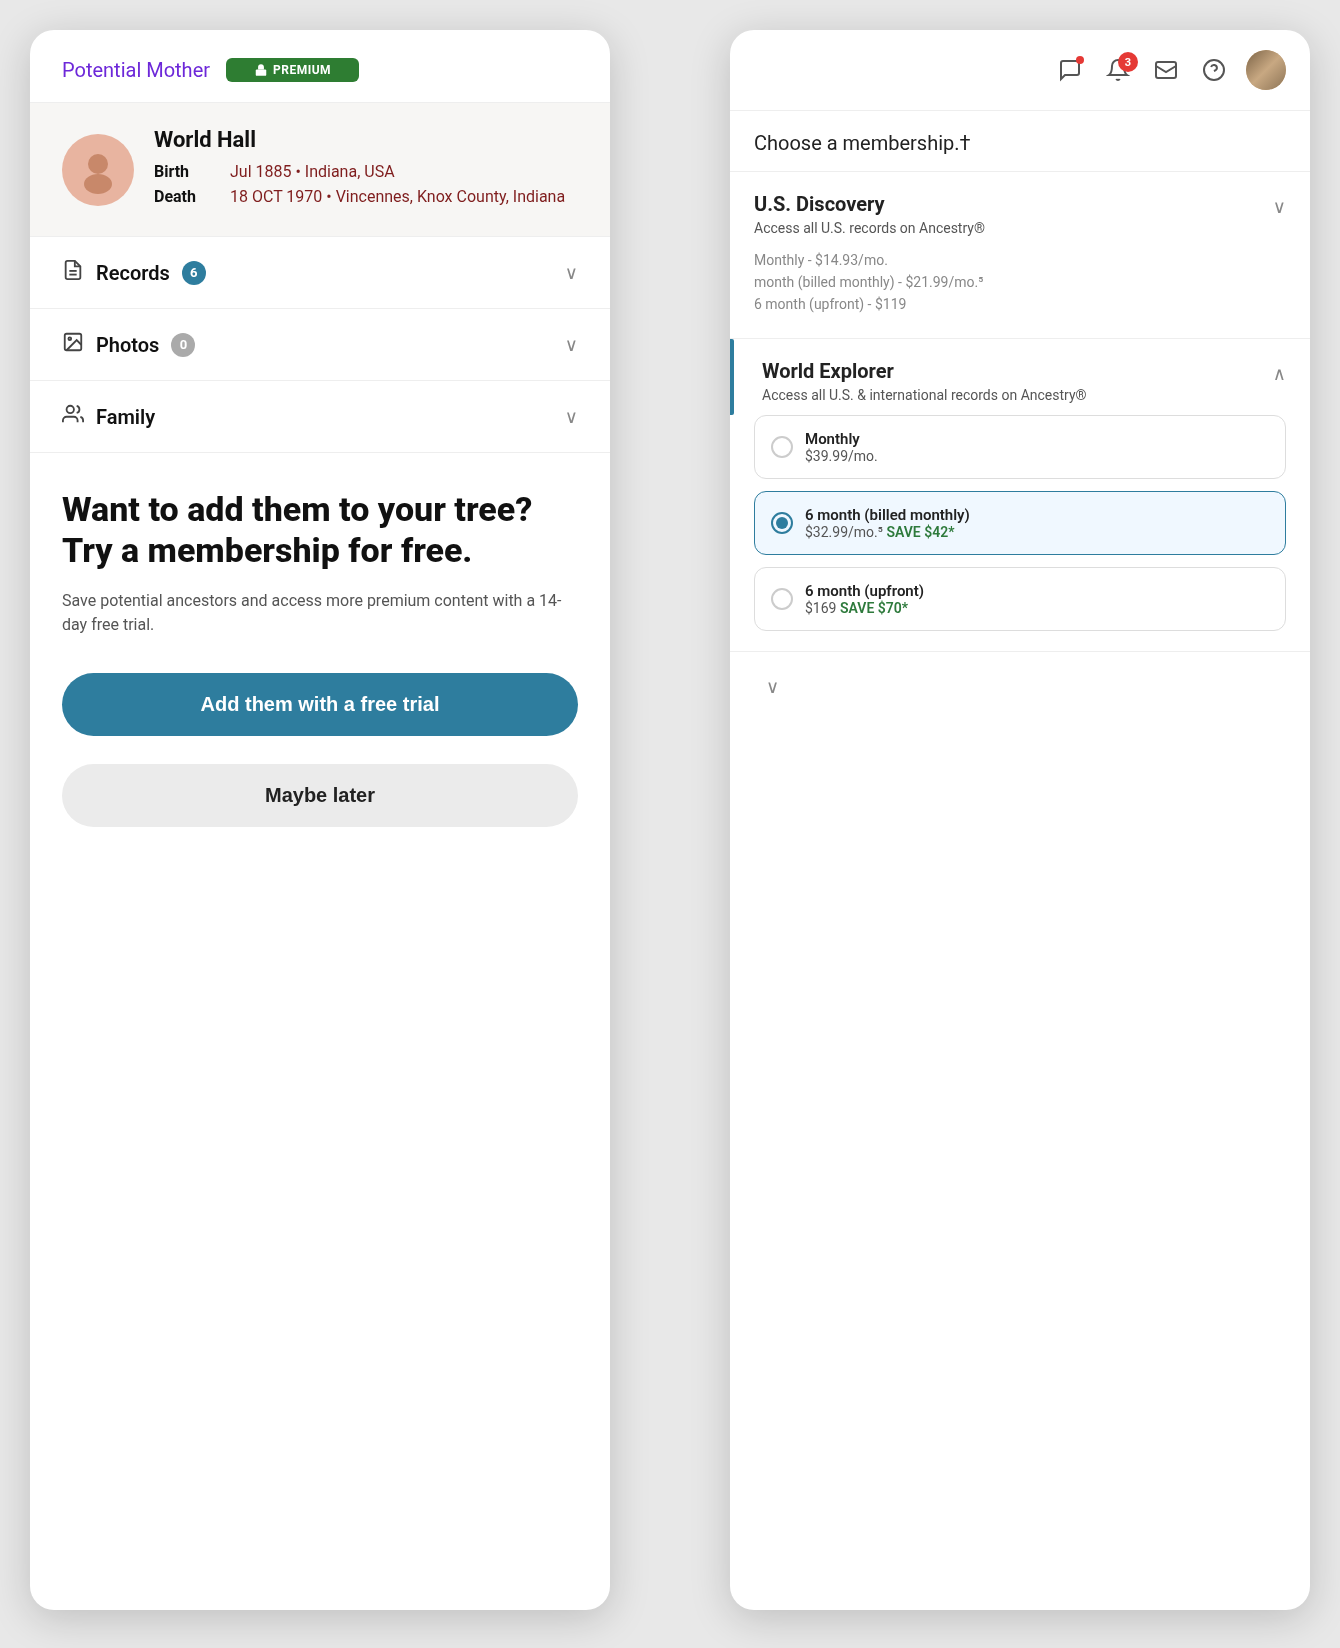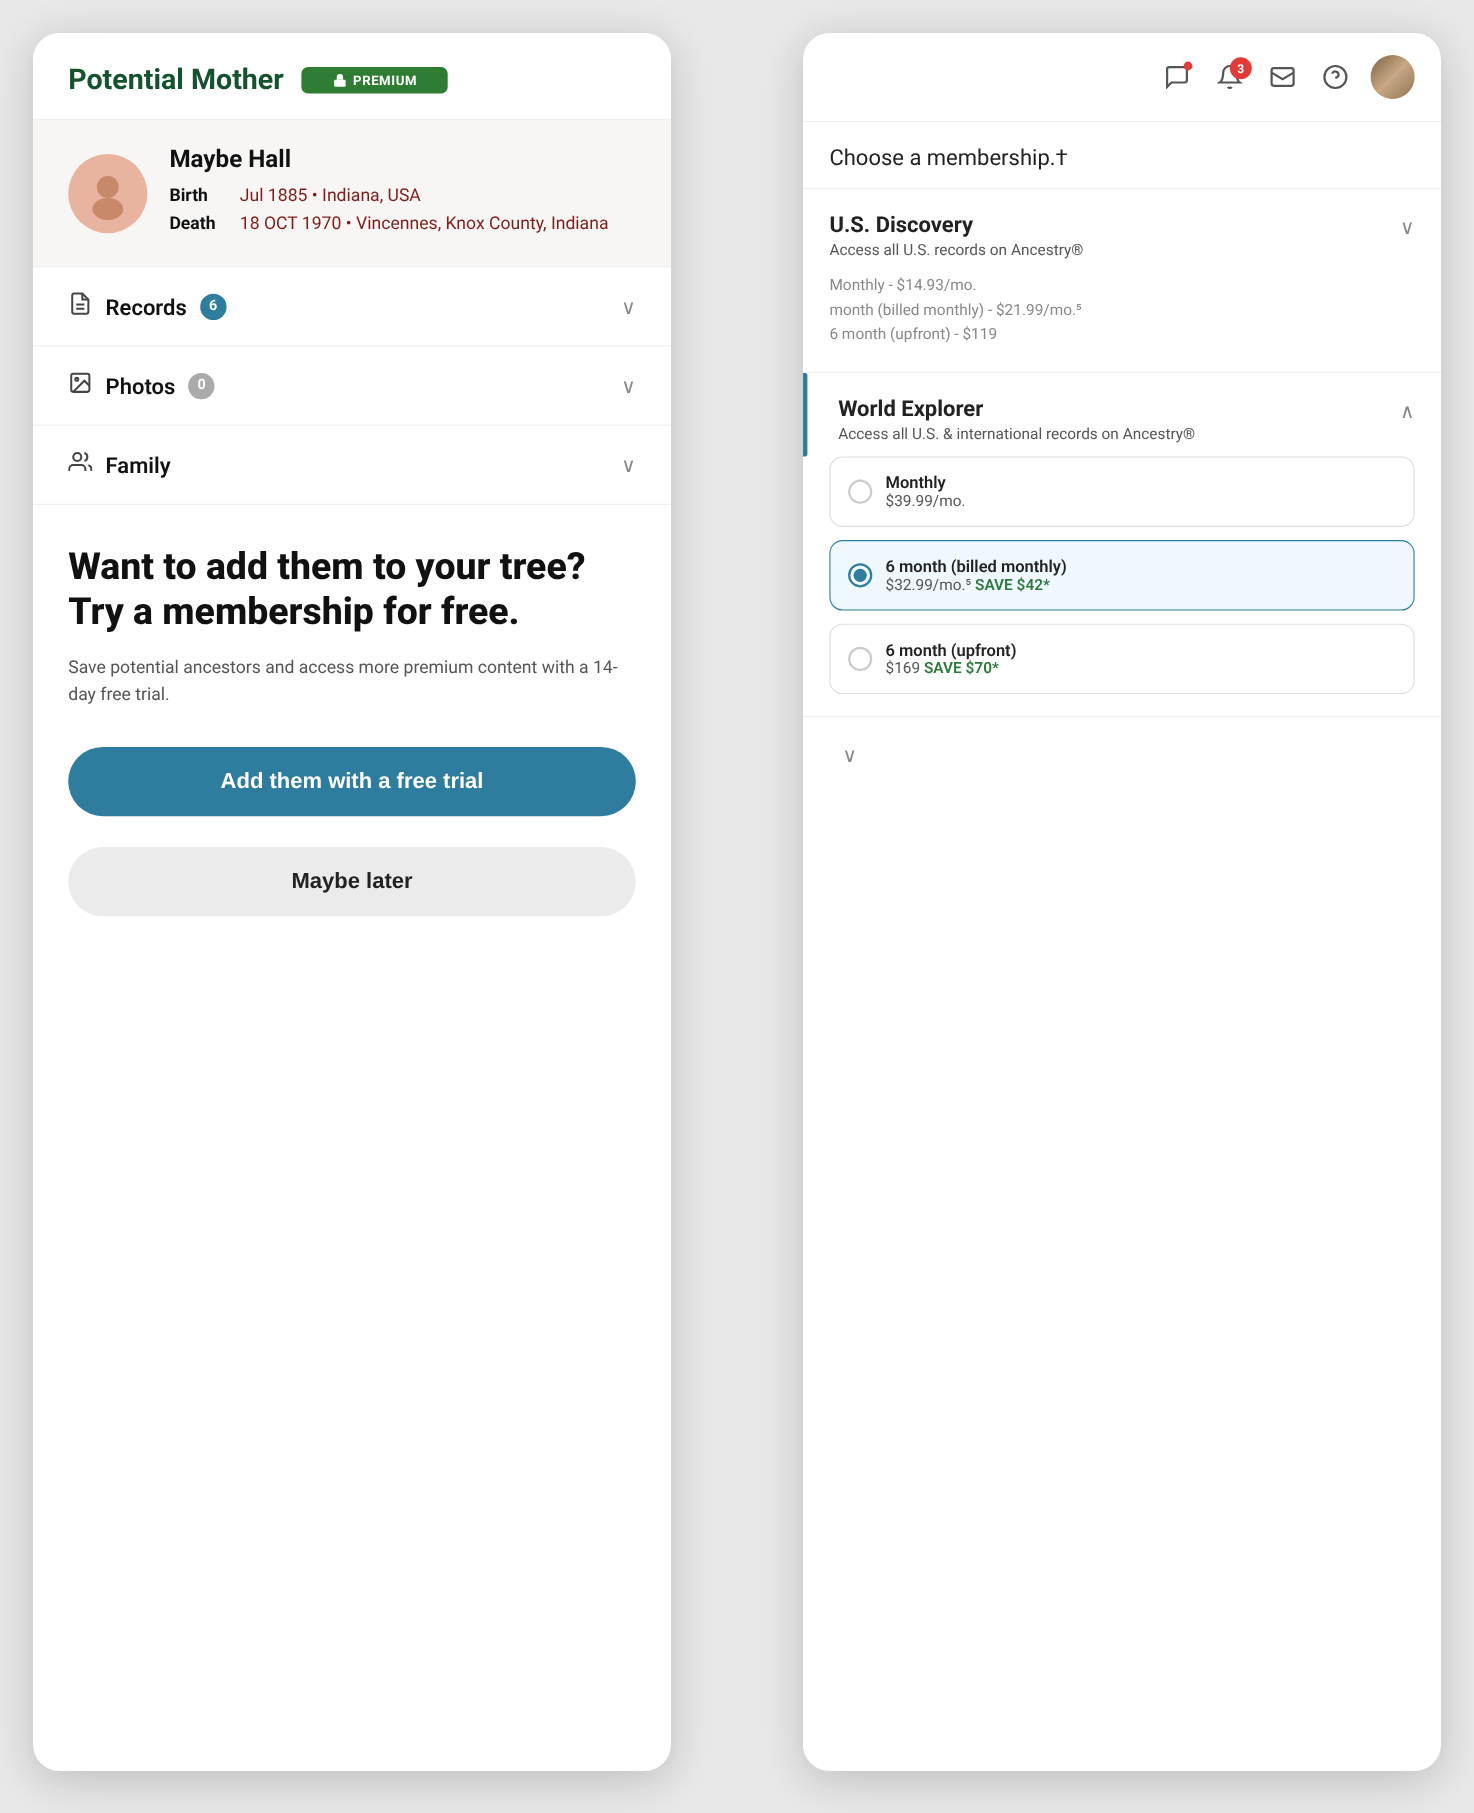--- a/index.html
+++ b/index.html
@@ -255,23 +255,23 @@
 
     .person-header {
       padding: 28px 32px 20px;
       display: flex;
       align-items: center;
       gap: 16px;
       border-bottom: 1px solid #eee;
     }
 
     .person-title {
-      font-size: 26px;
-      font-weight: 700;
-      color: #14532d;
+      font-size: 20px;
+      font-weight: 400;
+      color: #6d28d9;
     }
 
     .premium-badge {
       background: #2e7d32;
       color: #fff;
       font-size: 12px;
       font-weight: 700;
       padding: 5px 28px;
       border-radius: 6px;
       display: flex;
@@ -311,21 +311,21 @@
 
     .person-name {
       font-size: 22px;
       font-weight: 700;
       color: #111;
       margin-bottom: 10px;
     }
 
     .person-fact {
       display: flex;
-      gap: 12px;
+      gap: 24px;
       margin-bottom: 6px;
       font-size: 16px;
     }
 
     .person-fact-label {
       font-weight: 700;
       color: #111;
       min-width: 52px;
     }
 
@@ -547,21 +547,21 @@
   </div>
 
   <div class="person-info">
     <div class="person-avatar">
       <svg viewBox="0 0 48 48" fill="none" xmlns="http://www.w3.org/2000/svg">
         <circle cx="24" cy="18" r="10" fill="#c8886a"></circle>
         <ellipse cx="24" cy="38" rx="14" ry="10" fill="#c8886a"></ellipse>
       </svg>
     </div>
     <div class="person-details">
-      <div class="person-name">Maybe Hall</div>
+      <div class="person-name">World Hall</div>
       <div class="person-fact">
         <span class="person-fact-label">Birth</span>
         <span class="person-fact-value">Jul 1885 • Indiana, USA</span>
       </div>
       <div class="person-fact">
         <span class="person-fact-label">Death</span>
         <span class="person-fact-value">18 OCT 1970 • Vincennes, Knox County, Indiana</span>
       </div>
     </div>
   </div>

